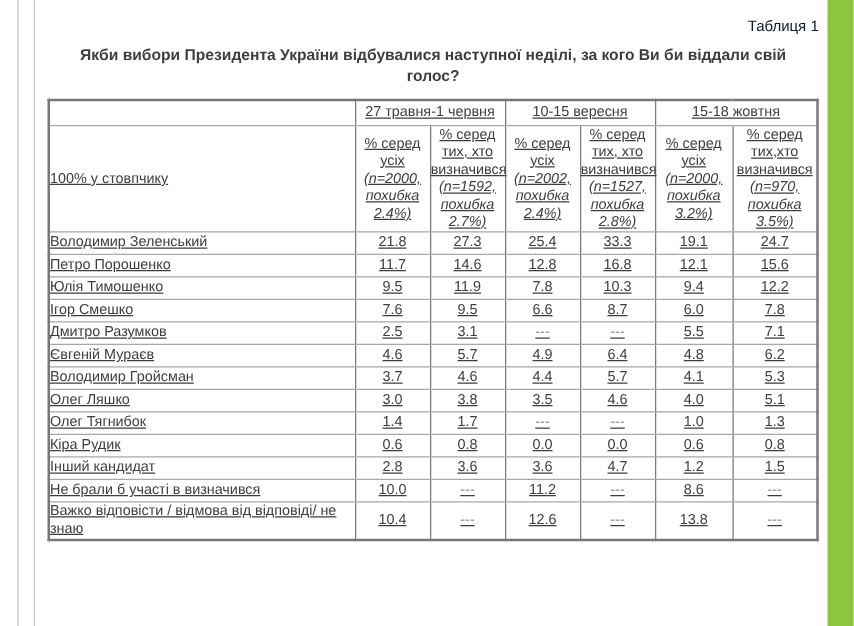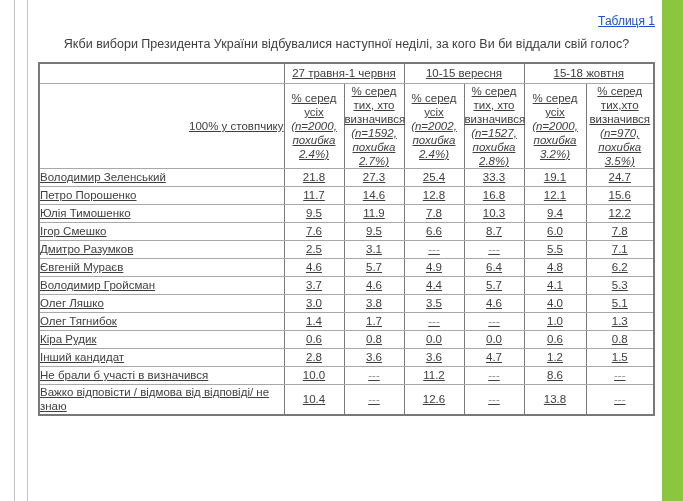--- a/index.html
+++ b/index.html
@@ -15,28 +15,27 @@
   .edge-line.first  { left: 14px; }
   .edge-line.second { left: 27px; }
   .green-bar { position: absolute; top: 0; right: 0; width: 21px; height: 501px; }
 
   .content { position: absolute; left: 38px; top: 0; width: 617px; }
 
   .table-label {
     text-align: right;
     font-size: 12px;
     margin-top: 14px;
-    color: #1d4ed8;
-    text-decoration: underline;
+    color: #0f172a;
   }
   .question {
     width: 578px;
     margin: 8px auto 9px auto;
     text-align: center;
-    font-weight: normal;
+    font-weight: bold;
     font-size: 12.5px;
     line-height: 1.35;
     color: #3e3e3e;
   }
 
   table.poll {
     border-collapse: collapse;
     table-layout: fixed;
     width: 617px;
     font-size: 11.5px;
@@ -49,21 +48,21 @@
     border-right: 1px solid #7a7a7a;
     border-top: 1px solid #a8a8a8;
     border-bottom: 1px solid #a8a8a8;
     font-weight: normal;
     padding: 0;
   }
   th.group   { height: 19px; text-align: center; }
   th.sub     { height: 84px; text-align: center; vertical-align: middle; padding: 2px 1px; line-height: 1.22; }
   .sub-label { display: block; }
   .sub-note  { display: block; font-style: italic; }
-  th.corner  { text-align: right; vertical-align: middle; }
+  th.corner  { text-align: left; vertical-align: middle; }
 
   tbody td { height: 17px; }
   td.name  { text-align: left; padding: 1px 4px; line-height: 1.25; }
   td.val   { text-align: center; }
   td.dash  { color: #8c8c8c; }
 </style>
 </head>
 <body>
 
 <div class="edge-line first"></div>

